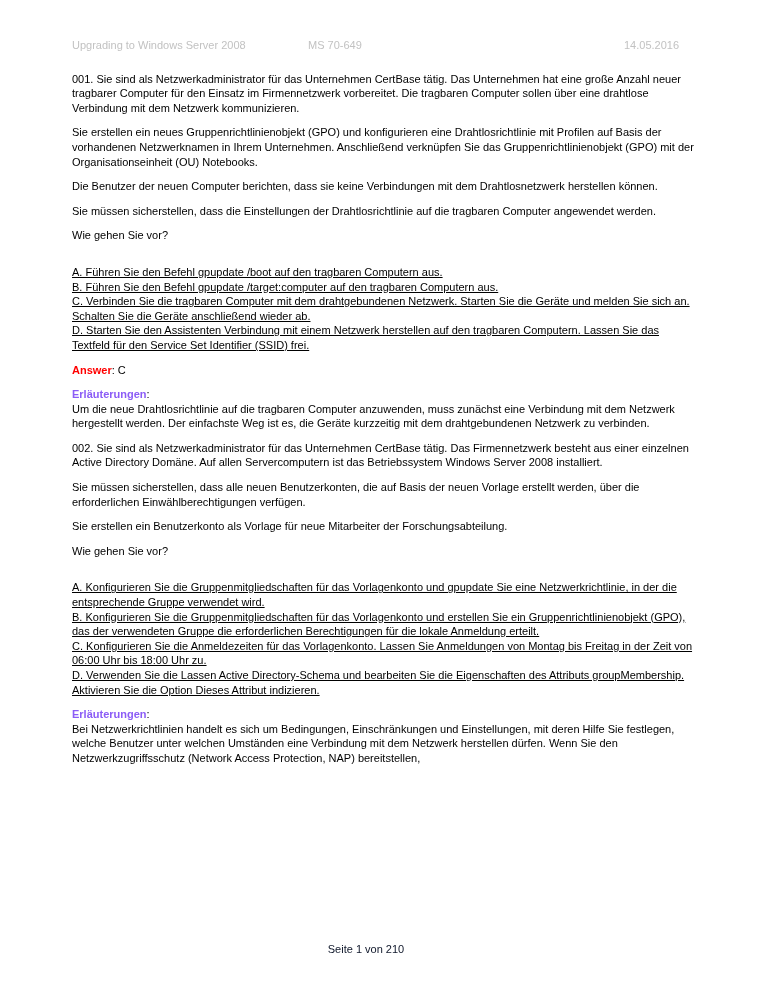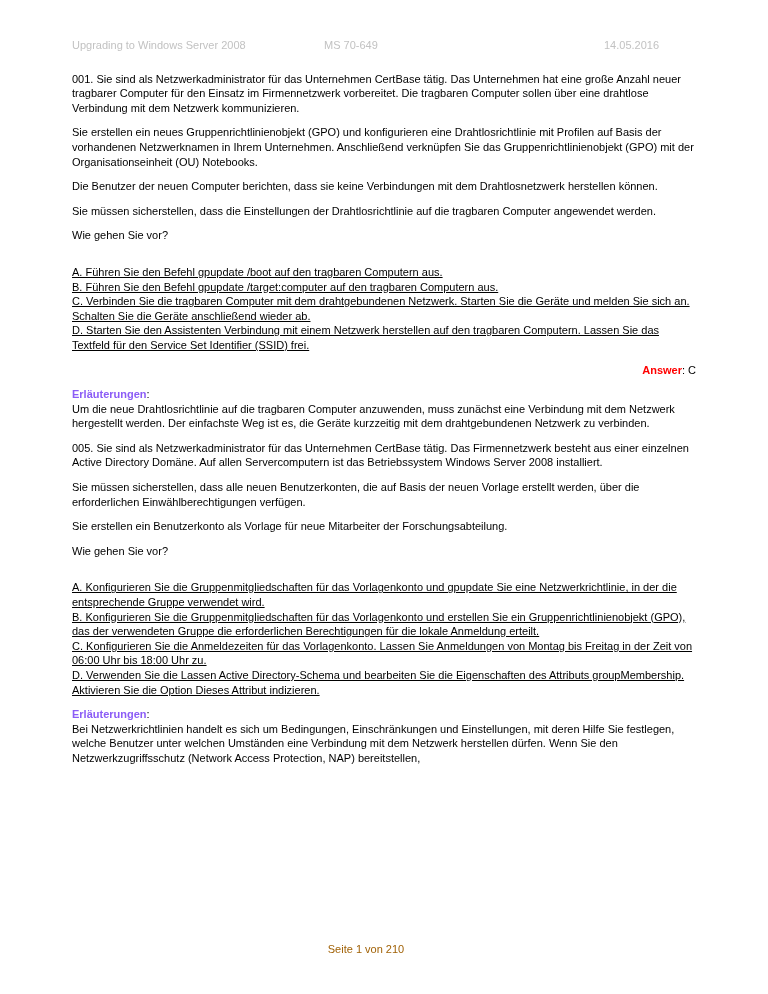--- a/index.html
+++ b/index.html
@@ -19,41 +19,41 @@
   }
   .content { width: 624px; }
 
   .doc-header {
     position: relative;
     height: 14.6px;
     margin-bottom: 19px;
     color: #c2c2c2;
   }
   .doc-header .h-left   { position: absolute; left: 0; white-space: nowrap; }
-  .doc-header .h-center { position: absolute; left: 252px; white-space: nowrap; }
-  .doc-header .h-right  { position: absolute; left: 532px; white-space: nowrap; }
+  .doc-header .h-center { position: absolute; left: 236px; white-space: nowrap; }
+  .doc-header .h-right  { position: absolute; left: 552px; white-space: nowrap; }
 
   .para { margin: 0 0 10px 0; }
   .options { margin: 22px 0 10px 0; text-decoration: underline; }
   .option { margin: 0; }
 
-  .answer-line { margin: 0 0 10px 0; text-align: right; }
+  .answer-line { margin: 0 0 10px 0; }
   .answer-label { color: #ff0000; font-weight: bold; }
   .answer-value { margin-left: 3px; }
 
   .explanation { margin: 0 0 10px 0; }
   .erl-label { color: #8b5cf6; font-weight: bold; }
 
   .doc-footer {
     position: absolute;
     left: 72px;
     top: 942px;
     width: 588px;
     text-align: center;
-    color: #a16207;
+    color: #0f172a;
   }
 </style>
 </head>
 <body>
 
 <div class="page">
 
   <div class="doc-header">
     <span class="h-left">Upgrading to Windows Server 2008</span>
     <span class="h-center">MS 70-649</span>
@@ -82,21 +82,21 @@
 
       <div class="explanation">
         <div class="erl-head">
           <span class="erl-label">Erläuterungen</span><span>:</span>
         </div>
         <div class="erl-text">Um die neue Drahtlosrichtlinie auf die tragbaren Computer anzuwenden, muss zunächst eine Verbindung mit dem Netzwerk hergestellt werden. Der einfachste Weg ist es, die Geräte kurzzeitig mit dem drahtgebundenen Netzwerk zu verbinden.</div>
       </div>
     </section>
 
     <section>
-      <p class="para">005. Sie sind als Netzwerkadministrator für das Unternehmen CertBase tätig. Das Firmennetzwerk besteht aus einer einzelnen Active Directory Domäne. Auf allen Servercomputern ist das Betriebssystem Windows Server 2008 installiert.</p>
+      <p class="para">002. Sie sind als Netzwerkadministrator für das Unternehmen CertBase tätig. Das Firmennetzwerk besteht aus einer einzelnen Active Directory Domäne. Auf allen Servercomputern ist das Betriebssystem Windows Server 2008 installiert.</p>
       <p class="para">Sie müssen sicherstellen, dass alle neuen Benutzerkonten, die auf Basis der neuen Vorlage erstellt werden, über die erforderlichen Einwählberechtigungen verfügen.</p>
       <p class="para">Sie erstellen ein Benutzerkonto als Vorlage für neue Mitarbeiter der Forschungsabteilung.</p>
       <p class="para">Wie gehen Sie vor?</p>
 
       <div class="options">
         <div class="option">A. Konfigurieren Sie die Gruppenmitgliedschaften für das Vorlagenkonto und gpupdate Sie eine Netzwerkrichtlinie, in der die entsprechende Gruppe verwendet wird.</div>
         <div class="option">B. Konfigurieren Sie die Gruppenmitgliedschaften für das Vorlagenkonto und erstellen Sie ein Gruppenrichtlinienobjekt (GPO), das der verwendeten Gruppe die erforderlichen Berechtigungen für die lokale Anmeldung erteilt.</div>
         <div class="option">C. Konfigurieren Sie die Anmeldezeiten für das Vorlagenkonto. Lassen Sie Anmeldungen von Montag bis Freitag in der Zeit von 06:00 Uhr bis 18:00 Uhr zu.</div>
         <div class="option">D. Verwenden Sie die Lassen Active Directory-Schema und bearbeiten Sie die Eigenschaften des Attributs groupMembership. Aktivieren Sie die Option Dieses Attribut indizieren.</div>
       </div>

